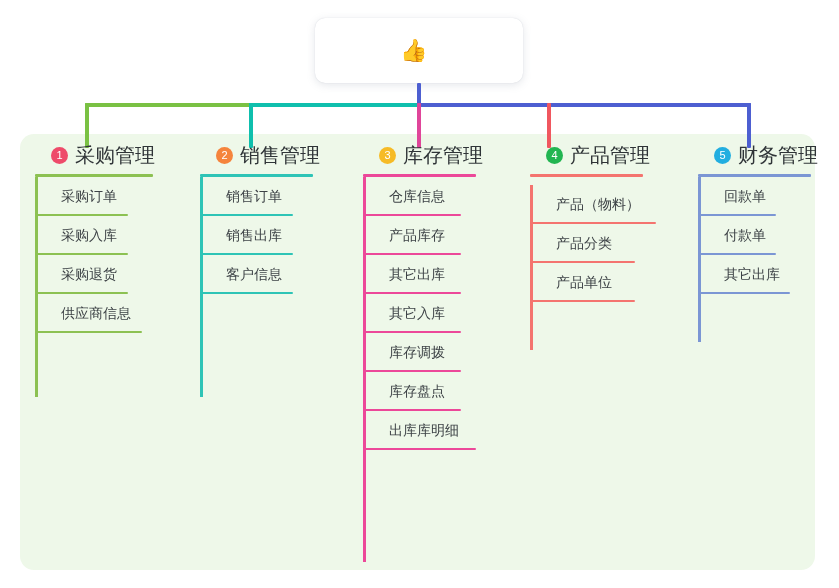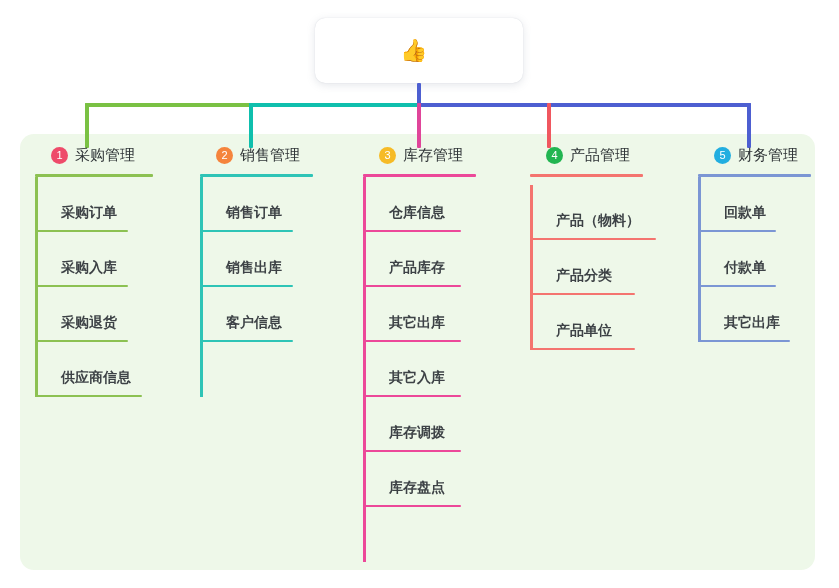--- a/index.html
+++ b/index.html
@@ -89,43 +89,42 @@
     border-radius: 50%;
     color: #ffffff;
     font-size: 11px;
     line-height: 17px;
     text-align: center;
     margin-right: 7px;
     flex: 0 0 auto;
     font-weight: normal;
   }
   .col-title {
-    font-size: 15px;
+    font-size: 20px;
     color: #2f3437;
     white-space: nowrap;
   }
   .header-rule {
     height: 3px;
     border-radius: 1px;
     margin-top: 4px;
   }
   .leaf-area {
     position: relative;
   }
   .spine {
     position: absolute;
     left: 0px;
     top: 0px;
     width: 3px;
   }
   .leaf {
     position: relative;
-    height: 55px;
+    height: 39px;
     box-sizing: border-box;
-    font-weight: bold;
   }
   .leaf-text {
     position: absolute;
     left: 26px;
     bottom: 10px;
     font-size: 14px;
     color: #3d4246;
     white-space: nowrap;
   }
   .leaf-rule {
@@ -234,20 +233,24 @@
         <span class="leaf-rule" style="background:#ec4899; width:98px;"></span>
       </div>
       <div class="leaf">
         <span class="leaf-text">库存调拨</span>
         <span class="leaf-rule" style="background:#ec4899; width:98px;"></span>
       </div>
       <div class="leaf">
         <span class="leaf-text">库存盘点</span>
         <span class="leaf-rule" style="background:#ec4899; width:98px;"></span>
       </div>
+      <div class="leaf">
+        <span class="leaf-text">出库库明细</span>
+        <span class="leaf-rule" style="background:#ec4899; width:113px;"></span>
+      </div>
     </div>
   </div>
 
   <div class="column" style="left:530px; width:113px;">
     <div class="col-header">
       <span class="badge" style="background:#22b551;">4</span>
       <span class="col-title">产品管理</span>
     </div>
     <div class="header-rule" style="background:#f4746f; width:113px;"></div>
     <div class="leaf-area" style="height:165px;margin-top:8px;">

